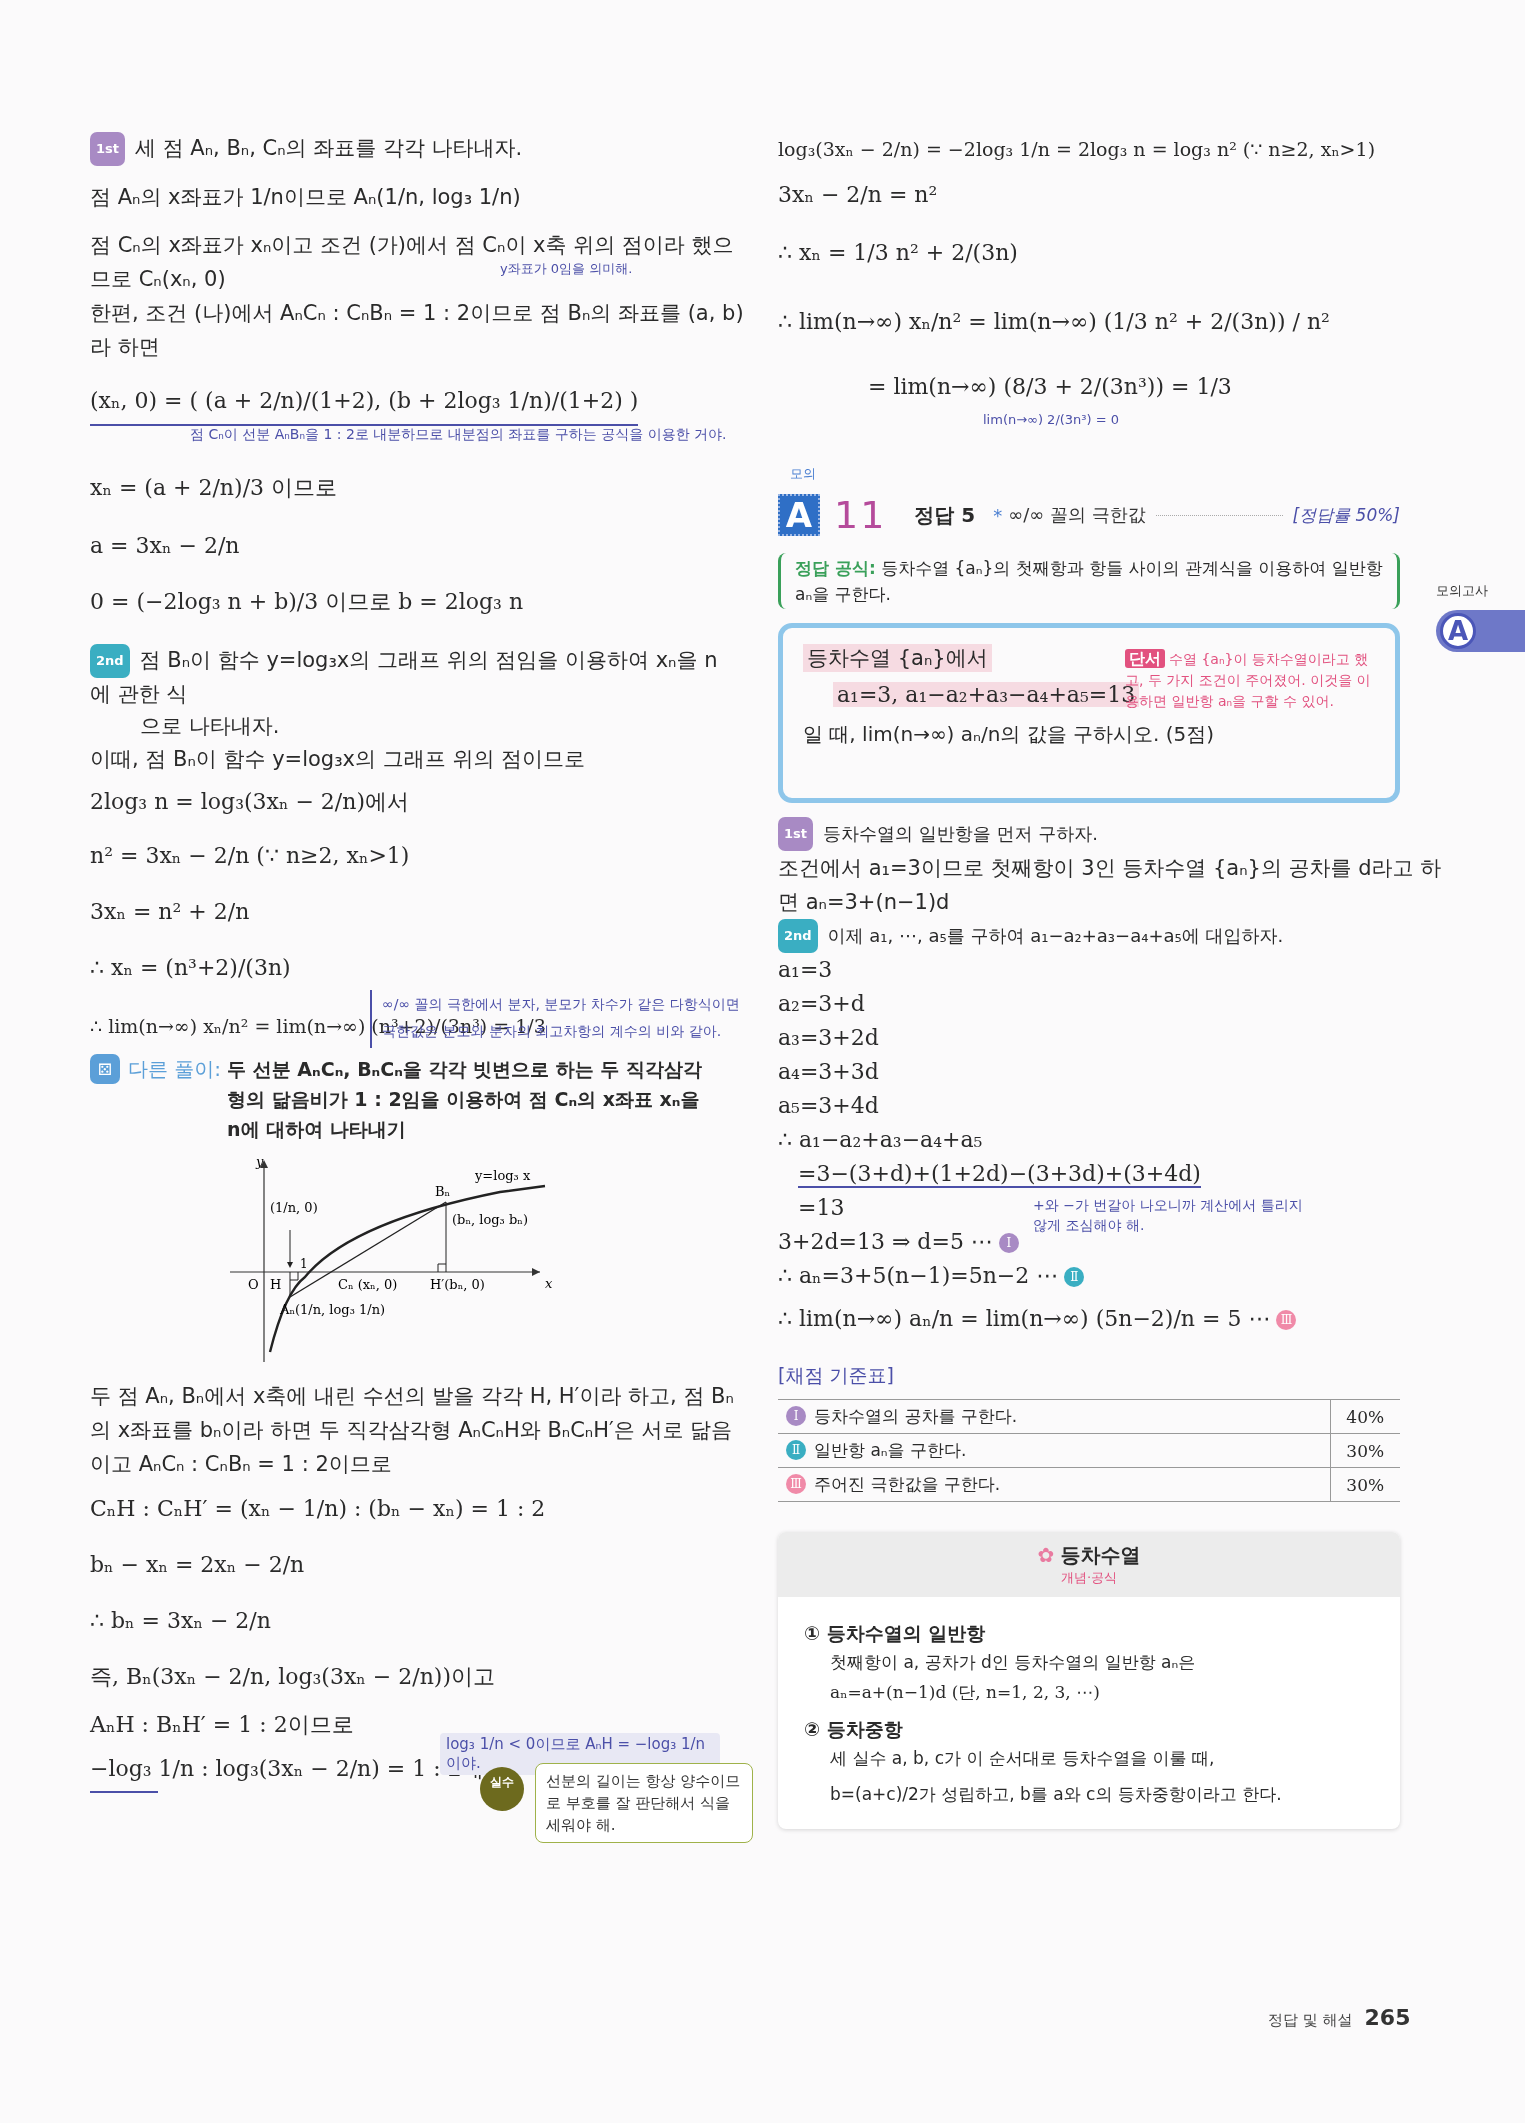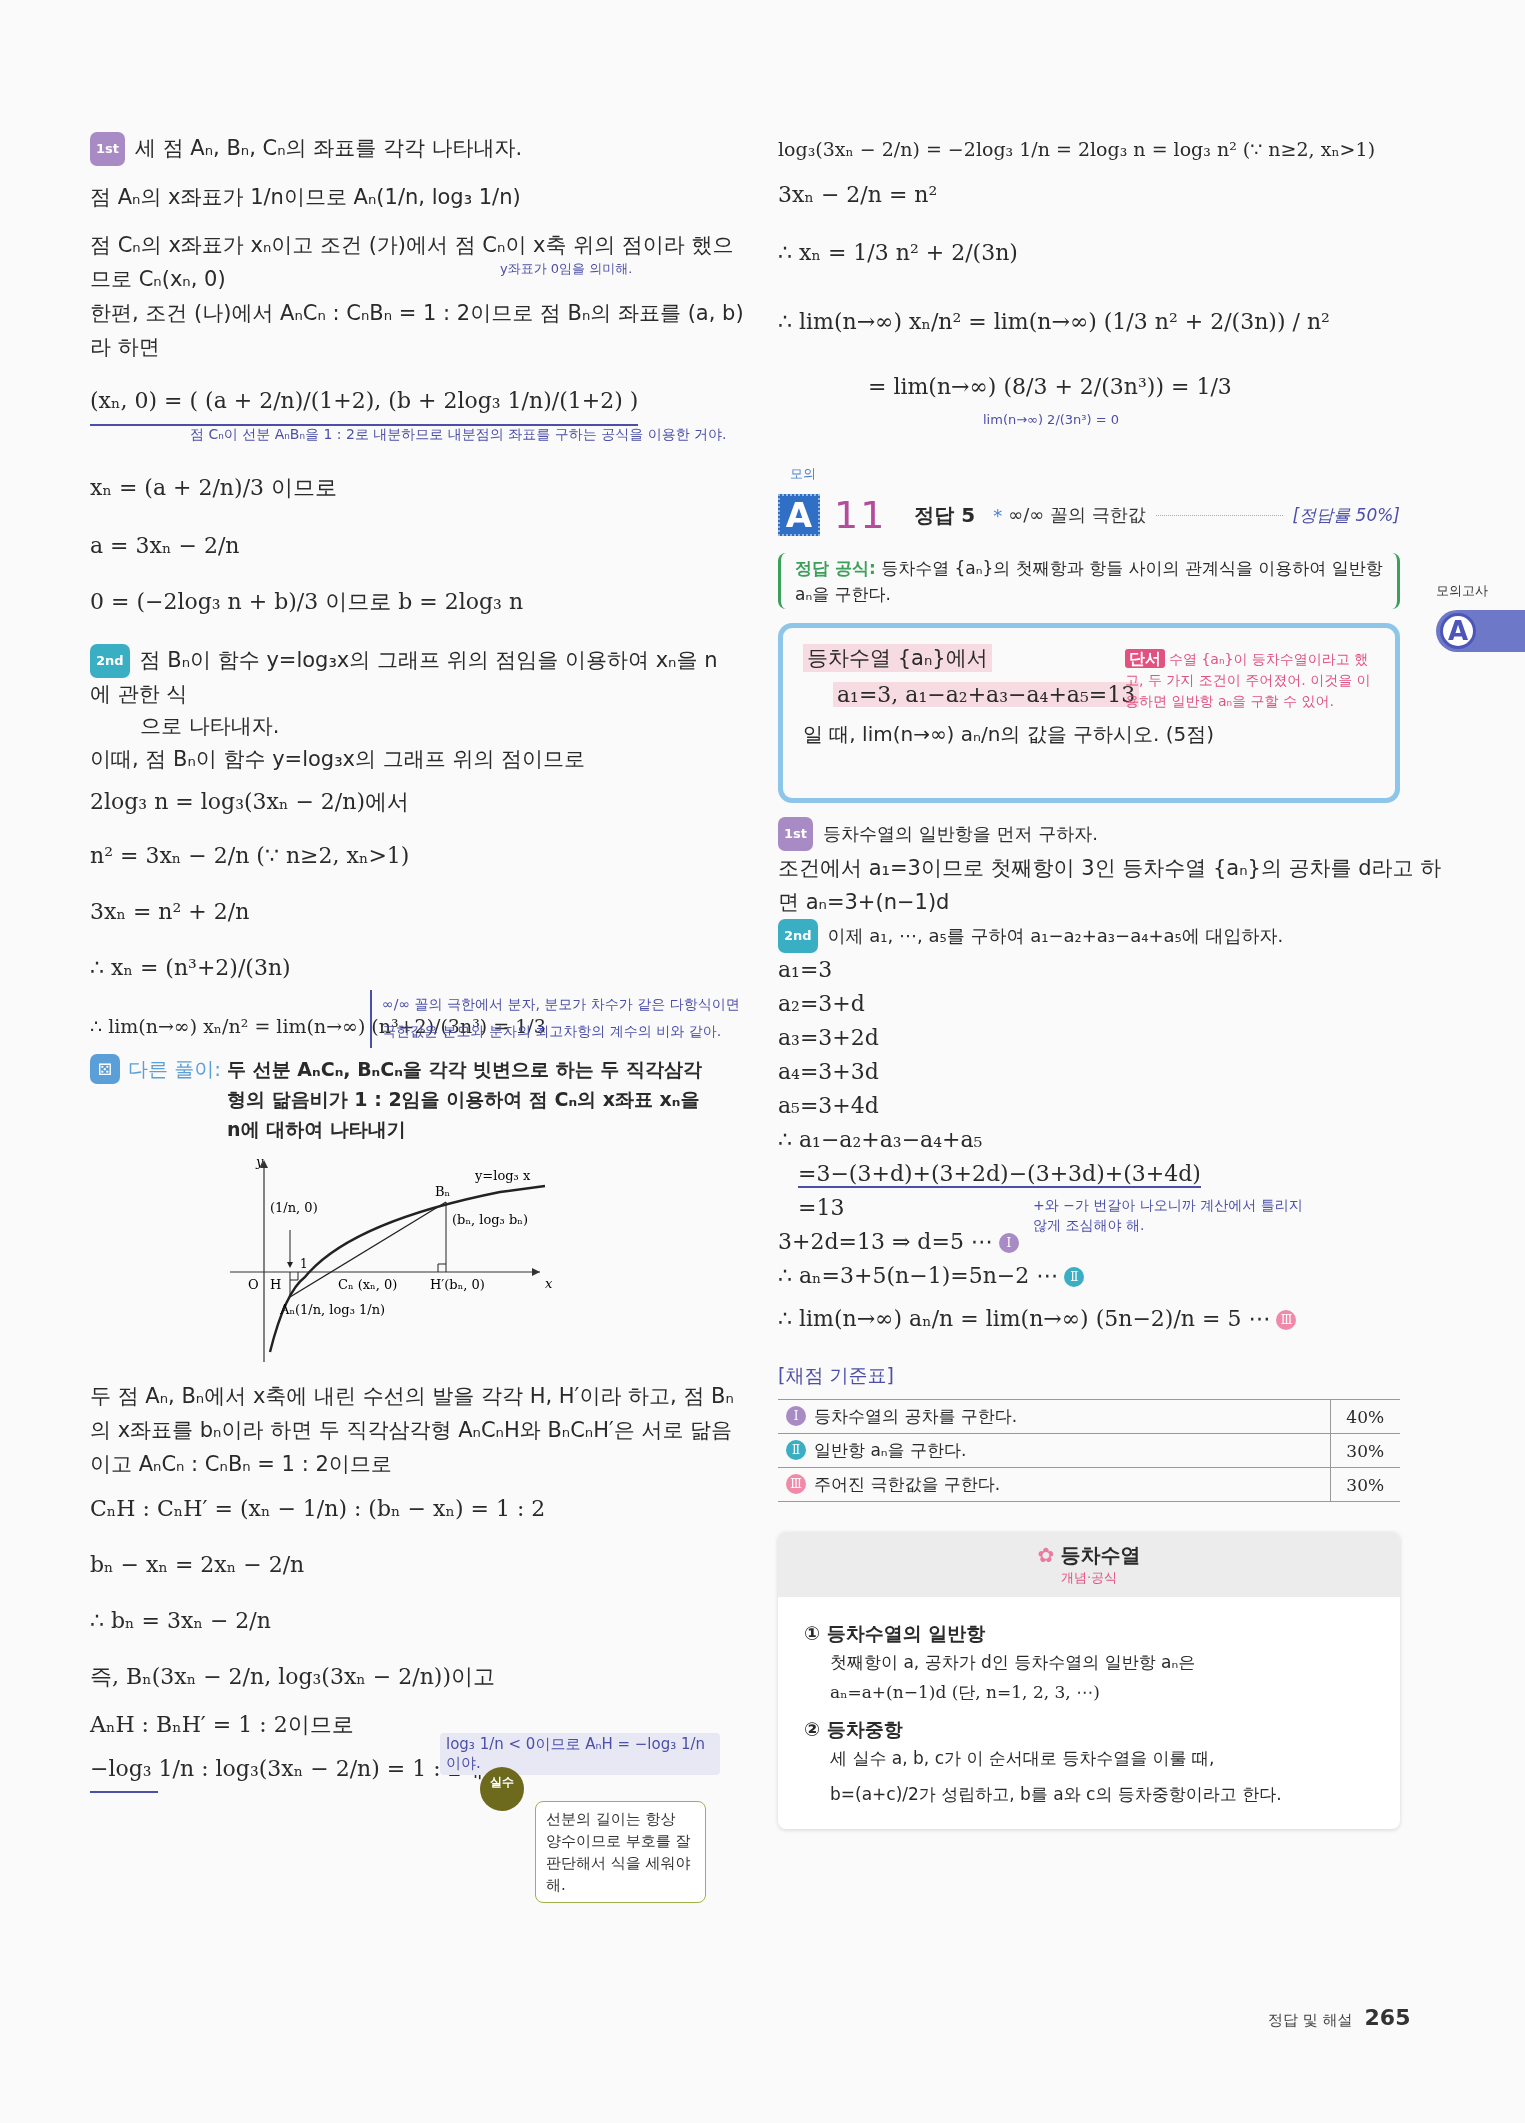--- a/index.html
+++ b/index.html
@@ -151,21 +151,21 @@
     <div class="line math" style="line-height:56px;">CₙH : CₙH′ = (xₙ − 1/n) : (bₙ − xₙ) = 1 : 2</div>
     <div class="line math" style="line-height:56px;">bₙ − xₙ = 2xₙ − 2/n</div>
     <div class="line math" style="line-height:56px;">∴ bₙ = 3xₙ − 2/n</div>
     <div class="line math" style="line-height:56px;">즉, Bₙ(3xₙ − 2/n, log₃(3xₙ − 2/n))이고</div>
     <div class="line math" style="line-height:40px;">AₙH : BₙH′ = 1 : 2이므로</div>
     <div style="position:relative;height:100px;">
       <div class="line math" style="line-height:48px;">−log₃ 1/n : log₃(3xₙ − 2/n) = 1 : 2에서</div>
       <div style="position:absolute;left:0;top:46px;width:68px;border-bottom:2px solid #4b4fa8;"></div>
       <div class="hl-note" style="position:absolute;left:350px;top:-12px;">log₃ 1/n &lt; 0이므로 AₙH = −log₃ 1/n이야.</div>
       <div class="warn-badge" style="left:390px;top:22px;">실수</div>
-      <div class="callout" style="left:445px;top:18px;width:171px;white-space:normal;margin-top:38px;">선분의 길이는 항상 양수이므로 부호를 잘 판단해서 식을 세워야 해.</div>
+      <div class="callout" style="left:445px;top:18px;width:218px;white-space:normal;">선분의 길이는 항상 양수이므로 부호를 잘 판단해서 식을 세워야 해.</div>
     </div>
   </div>
 
   <div class="col col-right">
     <div class="line math" style="font-size:19px;">log₃(3xₙ − 2/n) = −2log₃ 1/n = 2log₃ n = log₃ n² (∵ n≥2, xₙ&gt;1)</div>
     <div class="line math" style="line-height:58px;">3xₙ − 2/n = n²</div>
     <div class="line math" style="line-height:58px;">∴ xₙ = 1/3 n² + 2/(3n)</div>
     <div class="line math" style="line-height:80px;">∴ lim(n→∞) xₙ/n² = lim(n→∞) (1/3 n² + 2/(3n)) / n²</div>
     <div class="line math" style="line-height:50px;margin-left:90px;">= lim(n→∞) (8/3 + 2/(3n³)) = 1/3</div>
     <div class="note" style="margin-left:205px;font-size:13px;">lim(n→∞) 2/(3n³) = 0</div>
@@ -206,21 +206,21 @@
     <div class="line">면 aₙ=3+(n−1)d</div>
     <div class="step" style="font-size:18px;">
       <span class="badge b2">2nd</span><span>이제 a₁, ⋯, a₅를 구하여 a₁−a₂+a₃−a₄+a₅에 대입하자.</span>
     </div>
     <div class="line math">a₁=3</div>
     <div class="line math">a₂=3+d</div>
     <div class="line math">a₃=3+2d</div>
     <div class="line math">a₄=3+3d</div>
     <div class="line math">a₅=3+4d</div>
     <div class="line math">∴ a₁−a₂+a₃−a₄+a₅</div>
-    <div class="line math" style="margin-left:20px;"><span class="ul">=3−(3+d)+(3+2d)−(3+3d)+(3+4d)</span></div>
+    <div class="line math" style="margin-left:20px;"><span class="ul">=3−(3+d)+(1+2d)−(3+3d)+(3+4d)</span></div>
     <div style="position:relative;">
       <div class="line math" style="margin-left:20px;">=13</div>
       <div class="note" style="position:absolute;left:255px;top:4px;width:280px;white-space:normal;font-size:14px;line-height:20px;">+와 −가 번갈아 나오니까 계산에서 틀리지 않게 조심해야 해.</div>
     </div>
     <div class="line math"><span>3+2d=13 ⇒ d=5 ⋯</span><span class="roman r1">Ⅰ</span></div>
     <div class="line math"><span>∴ aₙ=3+5(n−1)=5n−2 ⋯</span><span class="roman r2">Ⅱ</span></div>
     <div class="line math" style="line-height:52px;"><span>∴ lim(n→∞) aₙ/n = lim(n→∞) (5n−2)/n = 5 ⋯</span><span class="roman r3">Ⅲ</span></div>
 
     <div class="grading-title">[채점 기준표]</div>
     <table class="grading">

